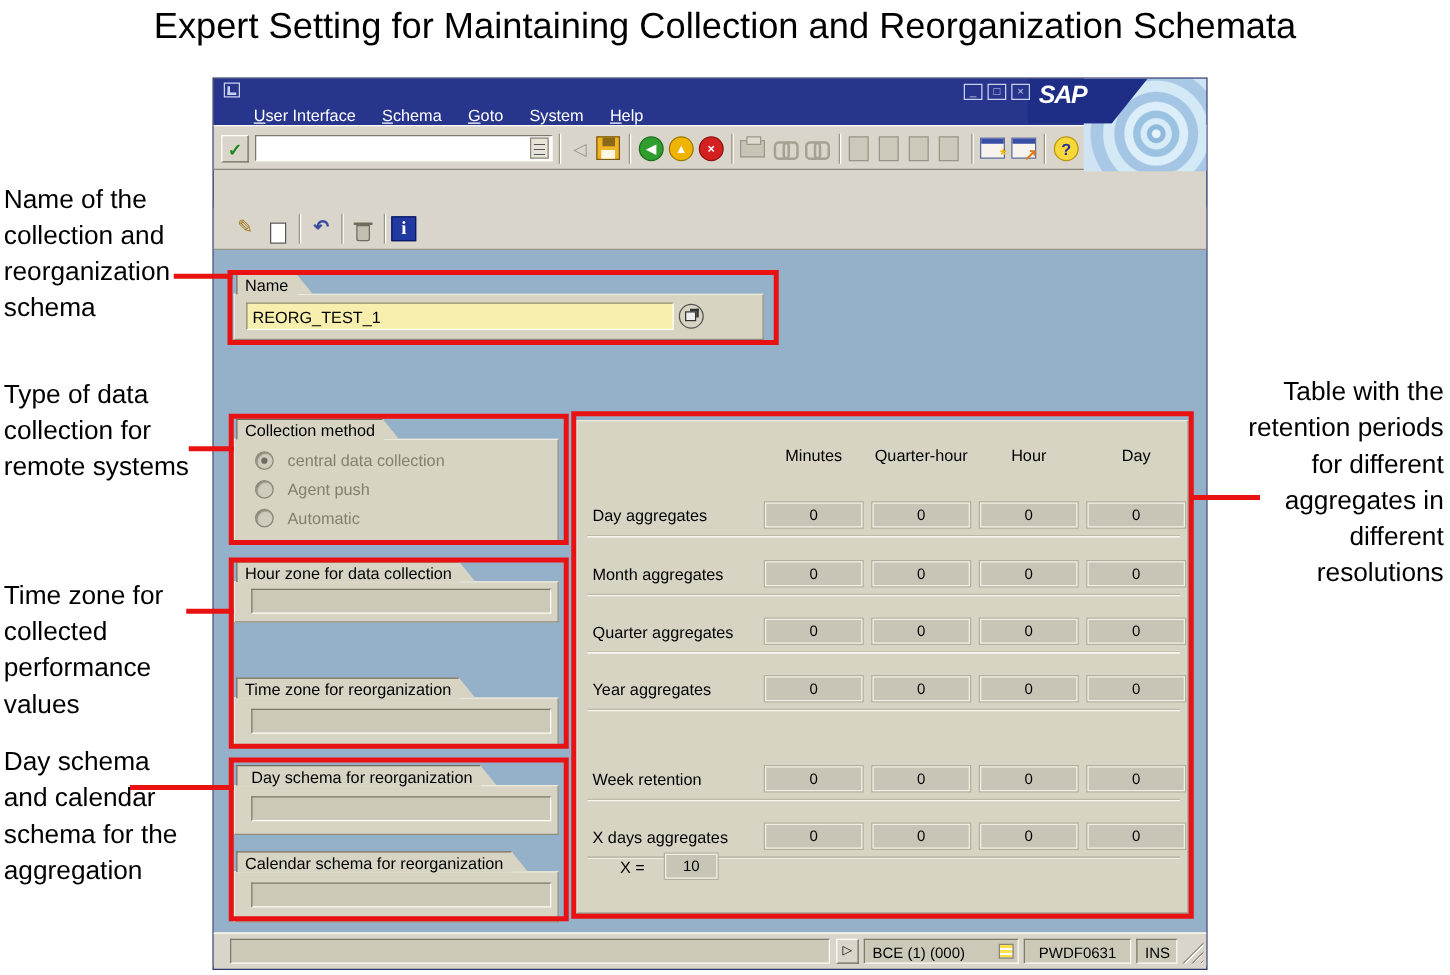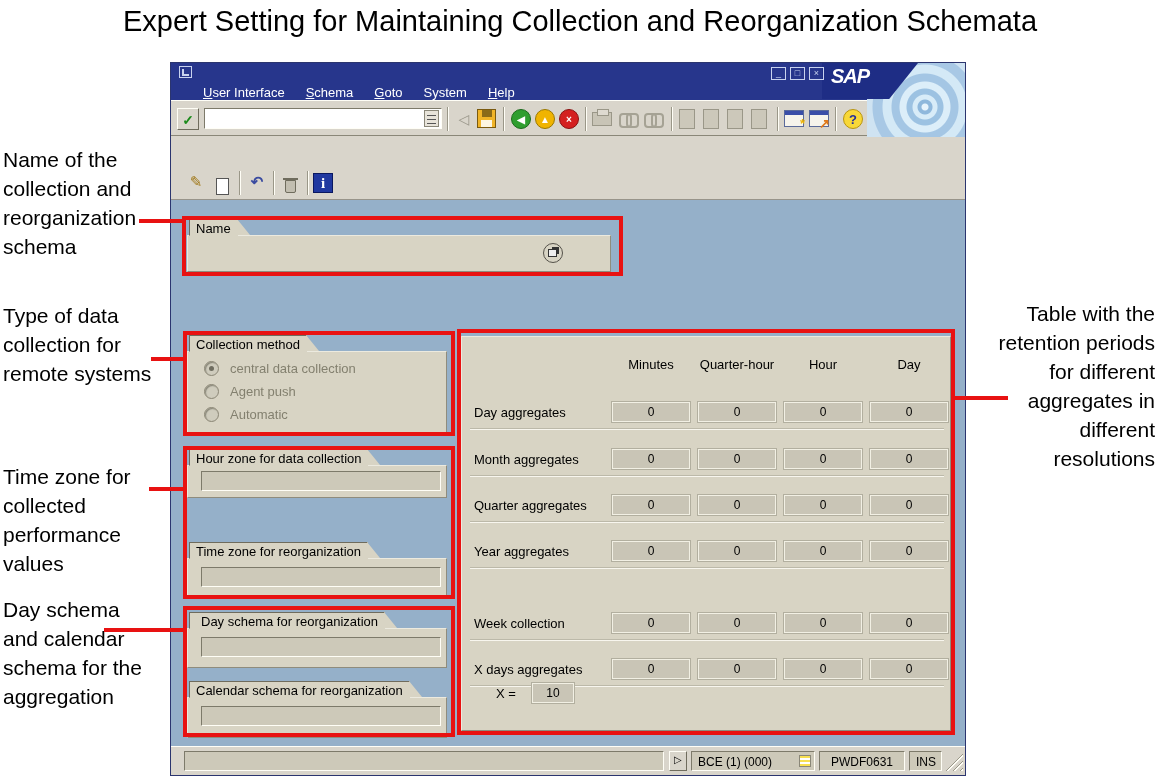--- a/index.html
+++ b/index.html
@@ -260,20 +260,21 @@
         <div class="trash"></div>
       </div>
     <div class="atsep" style="left:136px;"></div>
     <div class="atbtn infoic" style="left:142px;">i</div>
   </div>
 
   <div class="content">
 
     <div class="grp-tab" style="left:18px; top:19px;"><span>Name</span></div>
     <div class="grp-body" style="left:16px; top:35px; width:424px; height:37px;"></div>
+    <div class="yellowfield" style="left:26px; top:42px; width:342px;">REORG_TEST_1</div>
     <div class="matchcode" style="left:372px; top:43px;"></div>
 
     <div class="grp-tab" style="left:18px; top:135px;"><span>Collection method</span></div>
     <div class="grp-body" style="left:16px; top:151px; width:260px; height:82px;">
       <div class="radio selected" style="left:16px; top:9px;"></div>
       <div class="radio-label" style="left:42px; top:9px;">central data collection</div>
       <div class="radio" style="left:16px; top:32px;"></div>
       <div class="radio-label" style="left:42px; top:32px;">Agent push</div>
       <div class="radio" style="left:16px; top:55px;"></div>
       <div class="radio-label" style="left:42px; top:55px;">Automatic</div>
@@ -322,21 +323,21 @@
       <div class="valbox" style="left:408px; top:158px;">0</div>
       <div class="rowline" style="top:184px;"></div>
 
       <div class="rowlabel" style="left:12px; top:207px;">Year aggregates</div>
       <div class="valbox" style="left:150px; top:204px;">0</div>
       <div class="valbox" style="left:236px; top:204px;">0</div>
       <div class="valbox" style="left:322px; top:204px;">0</div>
       <div class="valbox" style="left:408px; top:204px;">0</div>
       <div class="rowline" style="top:230px;"></div>
 
-      <div class="rowlabel" style="left:12px; top:279px;">Week collection</div>
+      <div class="rowlabel" style="left:12px; top:279px;">Week retention</div>
       <div class="valbox" style="left:150px; top:276px;">0</div>
       <div class="valbox" style="left:236px; top:276px;">0</div>
       <div class="valbox" style="left:322px; top:276px;">0</div>
       <div class="valbox" style="left:408px; top:276px;">0</div>
       <div class="rowline" style="top:302px;"></div>
 
       <div class="rowlabel" style="left:12px; top:325px;">X days aggregates</div>
       <div class="valbox" style="left:150px; top:322px;">0</div>
       <div class="valbox" style="left:236px; top:322px;">0</div>
       <div class="valbox" style="left:322px; top:322px;">0</div>

